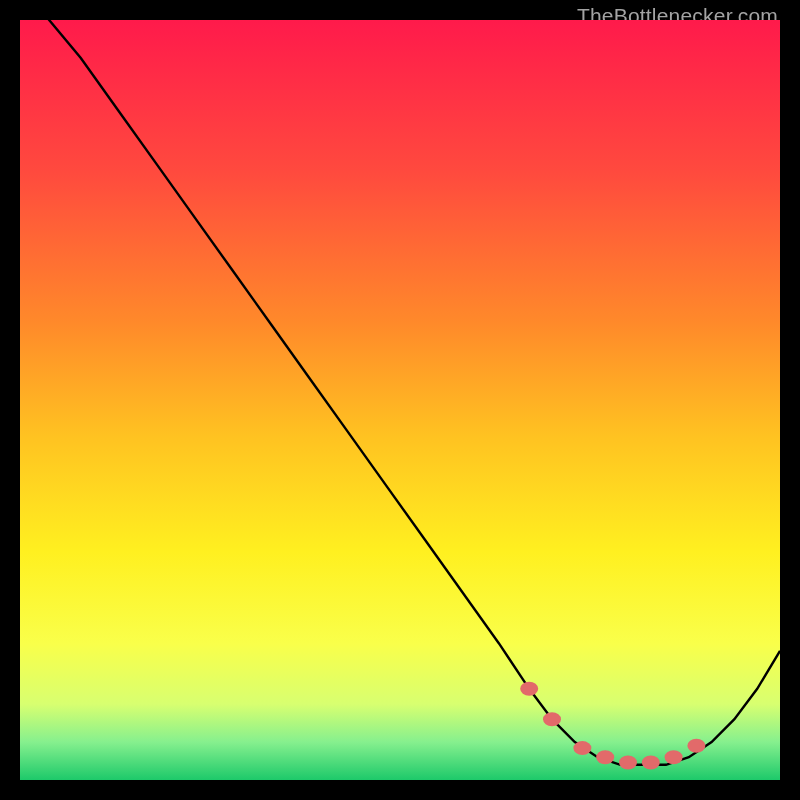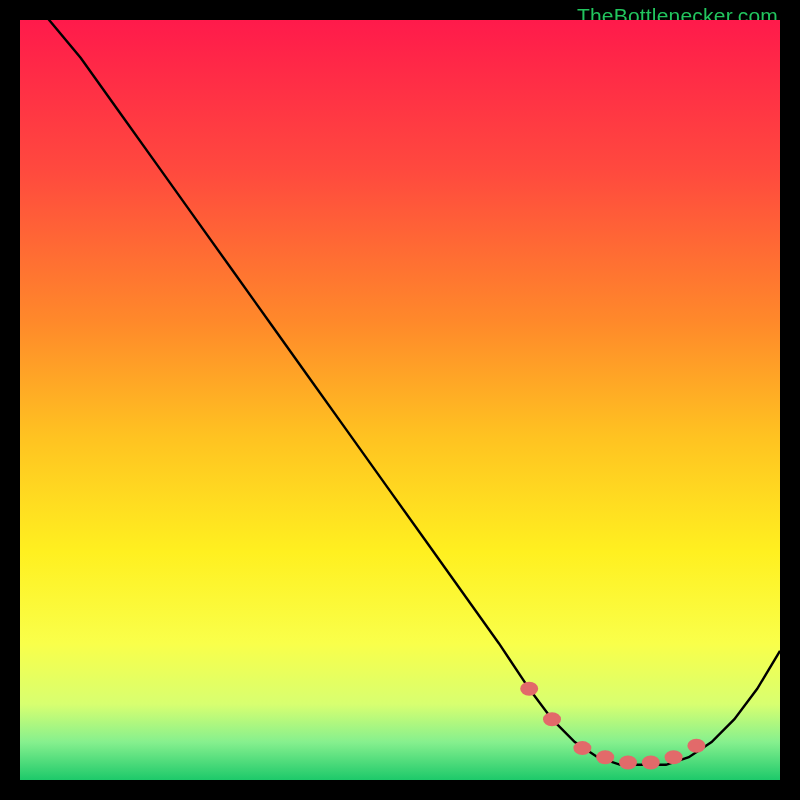--- a/index.html
+++ b/index.html
@@ -23,21 +23,21 @@
     position: absolute;
     left: 0;
     top: 0;
     width: 760px;
     height: 760px;
   }
   .attribution {
     position: absolute;
     top: 4px;
     right: 22px;
-    color: #22c55e;
+    color: #a3a3a3;
     font-size: 21px;
     font-weight: 500;
     letter-spacing: 0.2px;
   }
 </style>
 </head>
 <body>
 
 <div class="attribution">TheBottlenecker.com</div>
 

